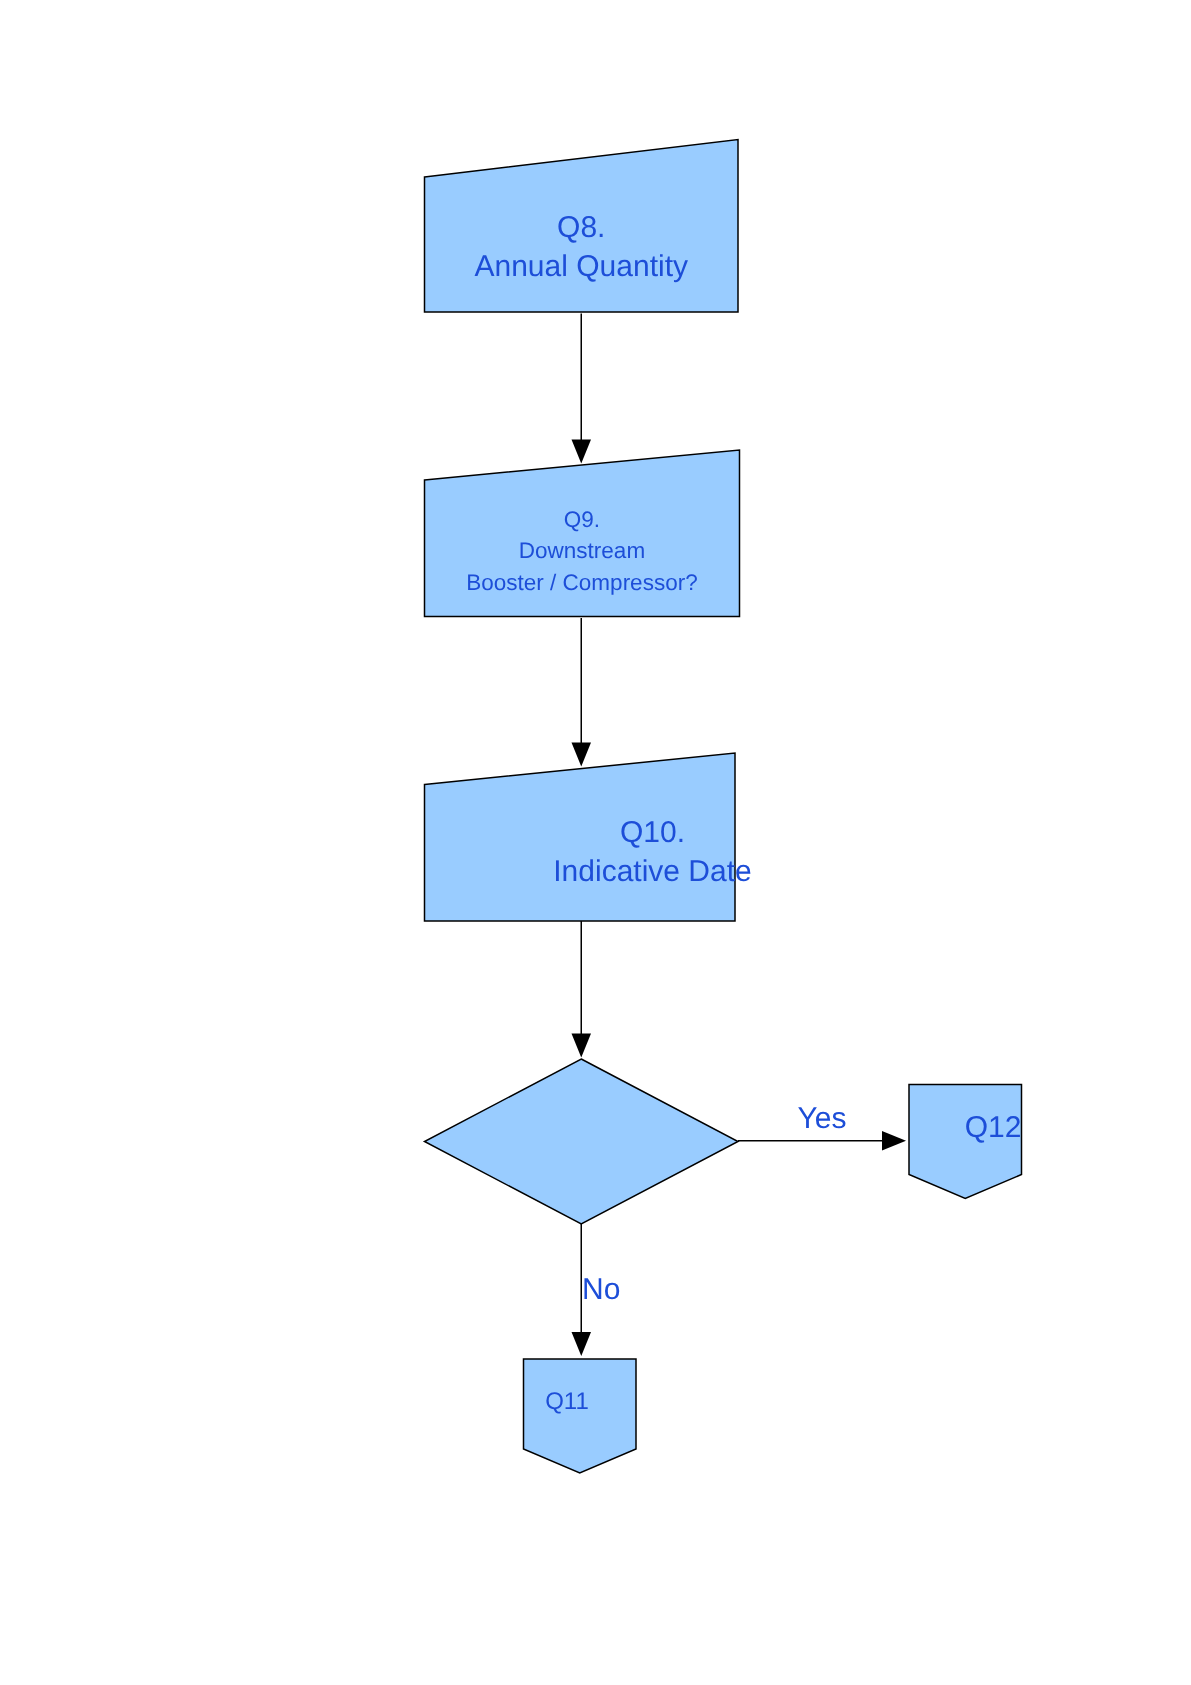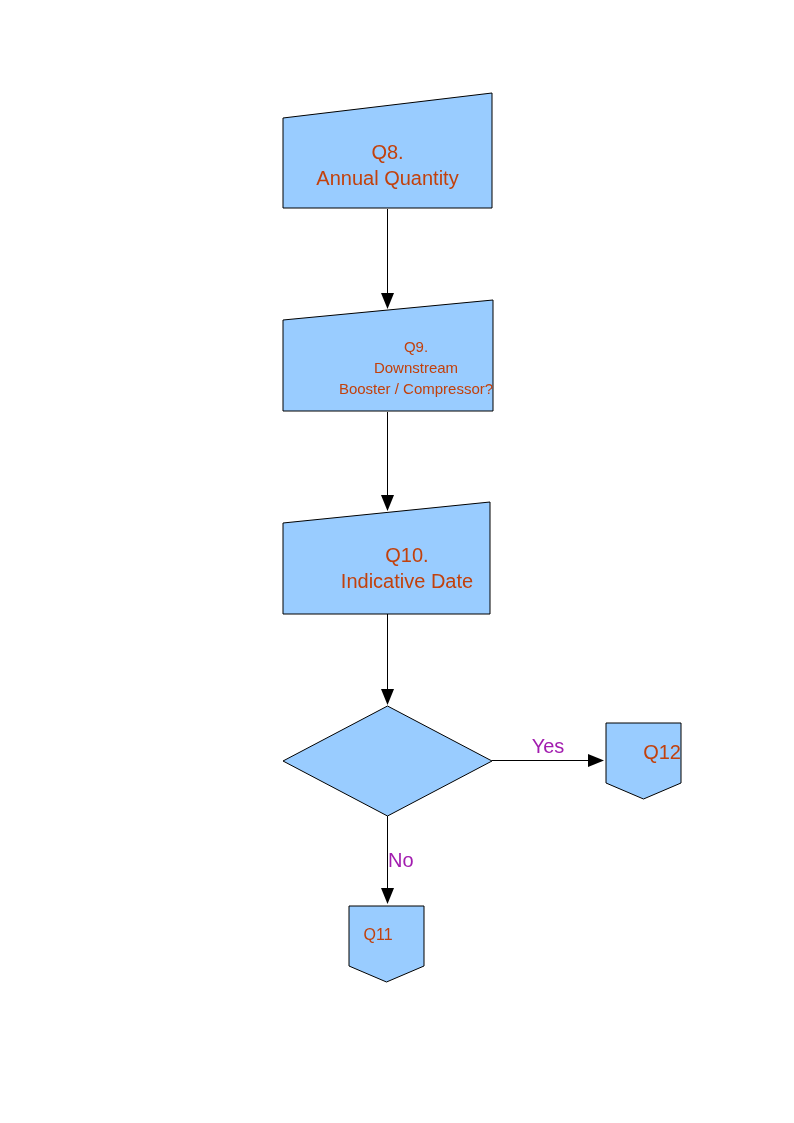--- a/index.html
+++ b/index.html
@@ -15,34 +15,34 @@
     font-family: "Liberation Sans", sans-serif;
     overflow: hidden;
   }
   .page svg {
     position: absolute;
     left: 0;
     top: 0;
   }
   .node-label {
     position: absolute;
-    color: #c2410c;
+    color: #1d4ed8;
     text-align: center;
     white-space: pre-line;
     pointer-events: none;
   }
   .lbl-q8   { left: 283px; top: 139px; width: 209px; font-size: 20px; line-height: 26px; }
-  .lbl-q9   { left: 283px; top: 336px; width: 210px; font-size: 15px; line-height: 21px; padding-left: 28px; }
-  .lbl-q10  { left: 283px; top: 542px; width: 248px; font-size: 20px; line-height: 26px; }
+  .lbl-q9   { left: 283px; top: 336px; width: 210px; font-size: 15px; line-height: 21px; }
+  .lbl-q10  { left: 283px; top: 542px; width: 248px; font-size: 20px; line-height: 26px; padding-left: 28px; }
   .lbl-dec  { left: 284px; top: 740px; width: 206px; font-size: 18px; line-height: 25px; }
   .lbl-q12  { left: 606px; top: 741px; width: 75px;  font-size: 20px; line-height: 22px; text-align: right; }
   .lbl-q11  { left: 349px; top: 924px; width: 58px;  font-size: 16px; line-height: 22px; }
   .edge-label {
     position: absolute;
-    color: #a21caf;
+    color: #1d4ed8;
     font-size: 20px;
     line-height: 22px;
     pointer-events: none;
   }
   .lbl-yes { left: 491px; top: 735px; width: 114px; text-align: center; }
   .lbl-no  { left: 388px; top: 849px; text-align: left; }
 </style>
 </head>
 <body>
 

